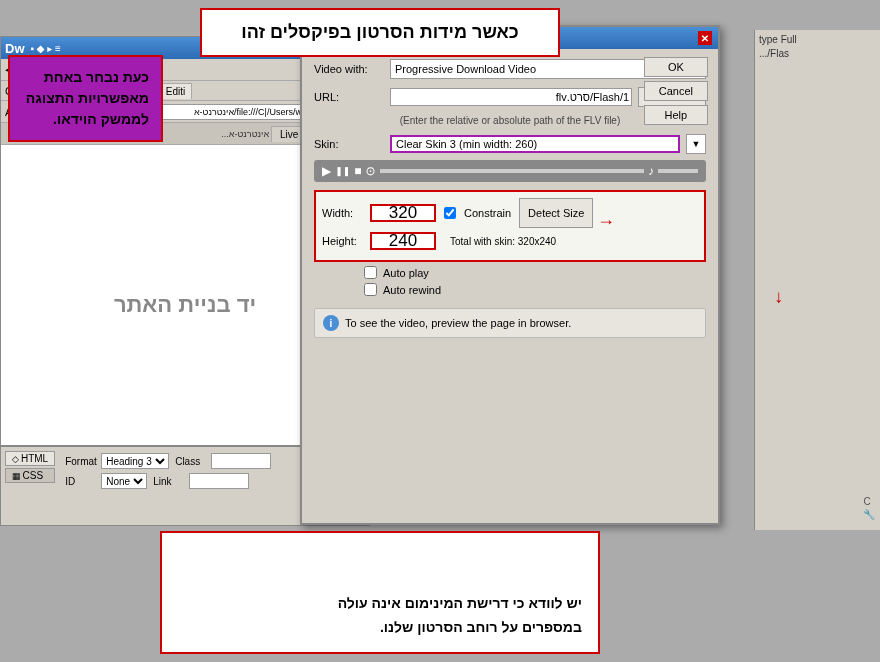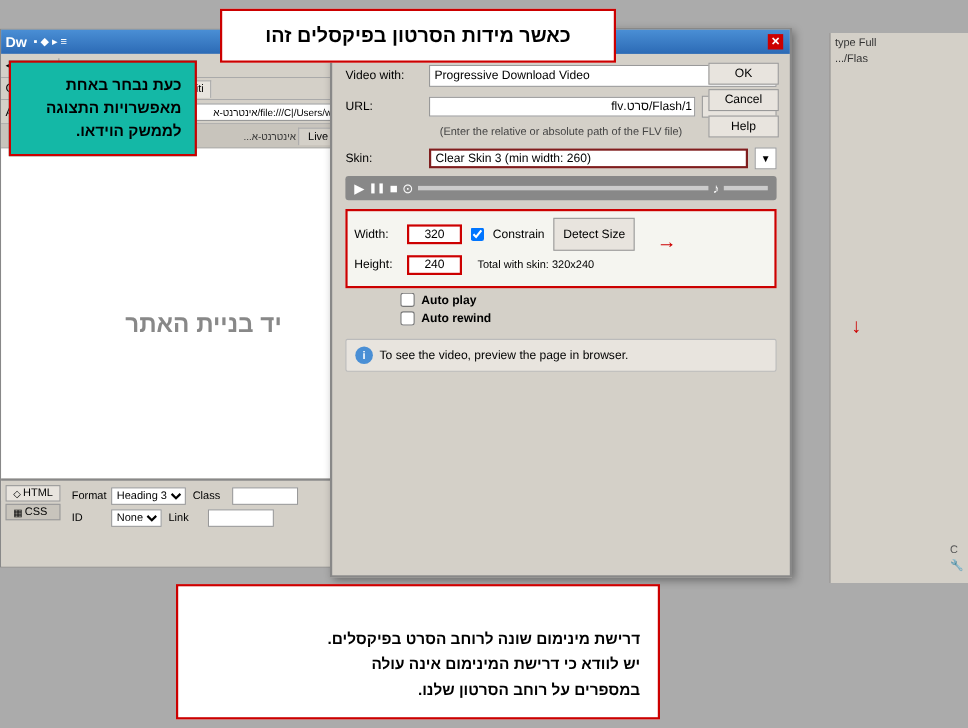--- a/index.html
+++ b/index.html
@@ -30,22 +30,22 @@
       font-weight: bold;
       color: #000;
       direction: rtl;
     }
 
     
     .left-callout {
       position: absolute;
       top: 55px;
       left: 8px;
-      width: 171px;
-      background: #14b8a6;
+      width: 155px;
+      background: #a21caf;
       border: 2px solid #c00;
       padding: 10px 12px;
       text-align: right;
       z-index: 100;
       direction: rtl;
     }
     .left-callout-text {
       font-size: 14px;
       font-weight: bold;
       color: #000;
@@ -68,21 +68,21 @@
     .bottom-callout-text {
       font-size: 14px;
       font-weight: bold;
       color: #000;
       line-height: 1.7;
     }
 
     
     .dw-window {
       position: absolute;
-      top: 26px;
+      top: 36px;
       left: 0px;
       width: 370px;
       height: 490px;
       background: #d4d0c8;
       border: 1px solid #888;
     }
 
     
     .dw-titlebar {
       height: 22px;
@@ -353,21 +353,21 @@
       display: flex;
       align-items: center;
       margin-bottom: 6px;
       gap: 6px;
     }
     .skin-input {
       flex: 1;
       height: 18px;
       font-size: 11px;
       background: white;
-      border: 2px solid #7f1d1d;
+      border: 2px solid #a21caf;
       padding: 0 4px;
       color: #000;
     }
     .skin-select-arrow {
       height: 20px;
       width: 20px;
       background: white;
       border: 1px solid #999;
       display: flex;
       align-items: center;
@@ -404,23 +404,23 @@
       display: flex;
       align-items: center;
       gap: 8px;
       margin-bottom: 4px;
     }
     .wh-label {
       font-size: 11px;
       min-width: 40px;
     }
     .wh-input {
-      width: 50px;
+      width: 66px;
       height: 18px;
-      font-size: 11px;
+      font-size: 17px;
       background: white;
       border: 2px solid #c00;
       padding: 0 2px;
       text-align: center;
     }
     .wh-checkbox {
       width: 12px;
       height: 12px;
     }
     .wh-checkbox-label {
@@ -441,21 +441,20 @@
     
     .check-row {
       display: flex;
       align-items: center;
       gap: 6px;
       margin-bottom: 4px;
       padding-left: 50px;
     }
     .check-label {
       font-size: 11px;
-      font-weight: bold;
     }
 
     
     .info-bar {
       display: flex;
       align-items: center;
       gap: 6px;
       margin-top: 12px;
       padding: 6px 8px;
       background: #e8e4de;
@@ -696,17 +695,17 @@
   <div class="dialog-right-btns">
     <button class="dialog-right-btn">OK</button>
     <button class="dialog-right-btn">Cancel</button>
     <button class="dialog-right-btn">Help</button>
   </div>
 </div>
 
 <div class="bottom-callout">
   <div class="bottom-callout-text">
     <br>
-    <span>דרישת מינימום שונה לרוחב הסרט בפיקסלים.</span><br>
+    <br>
     <span>יש לוודא כי דרישת המינימום אינה עולה</span><br>
     <span>במספרים על רוחב הסרטון שלנו.</span>
   </div>
 </div>
 
 </body></html>

